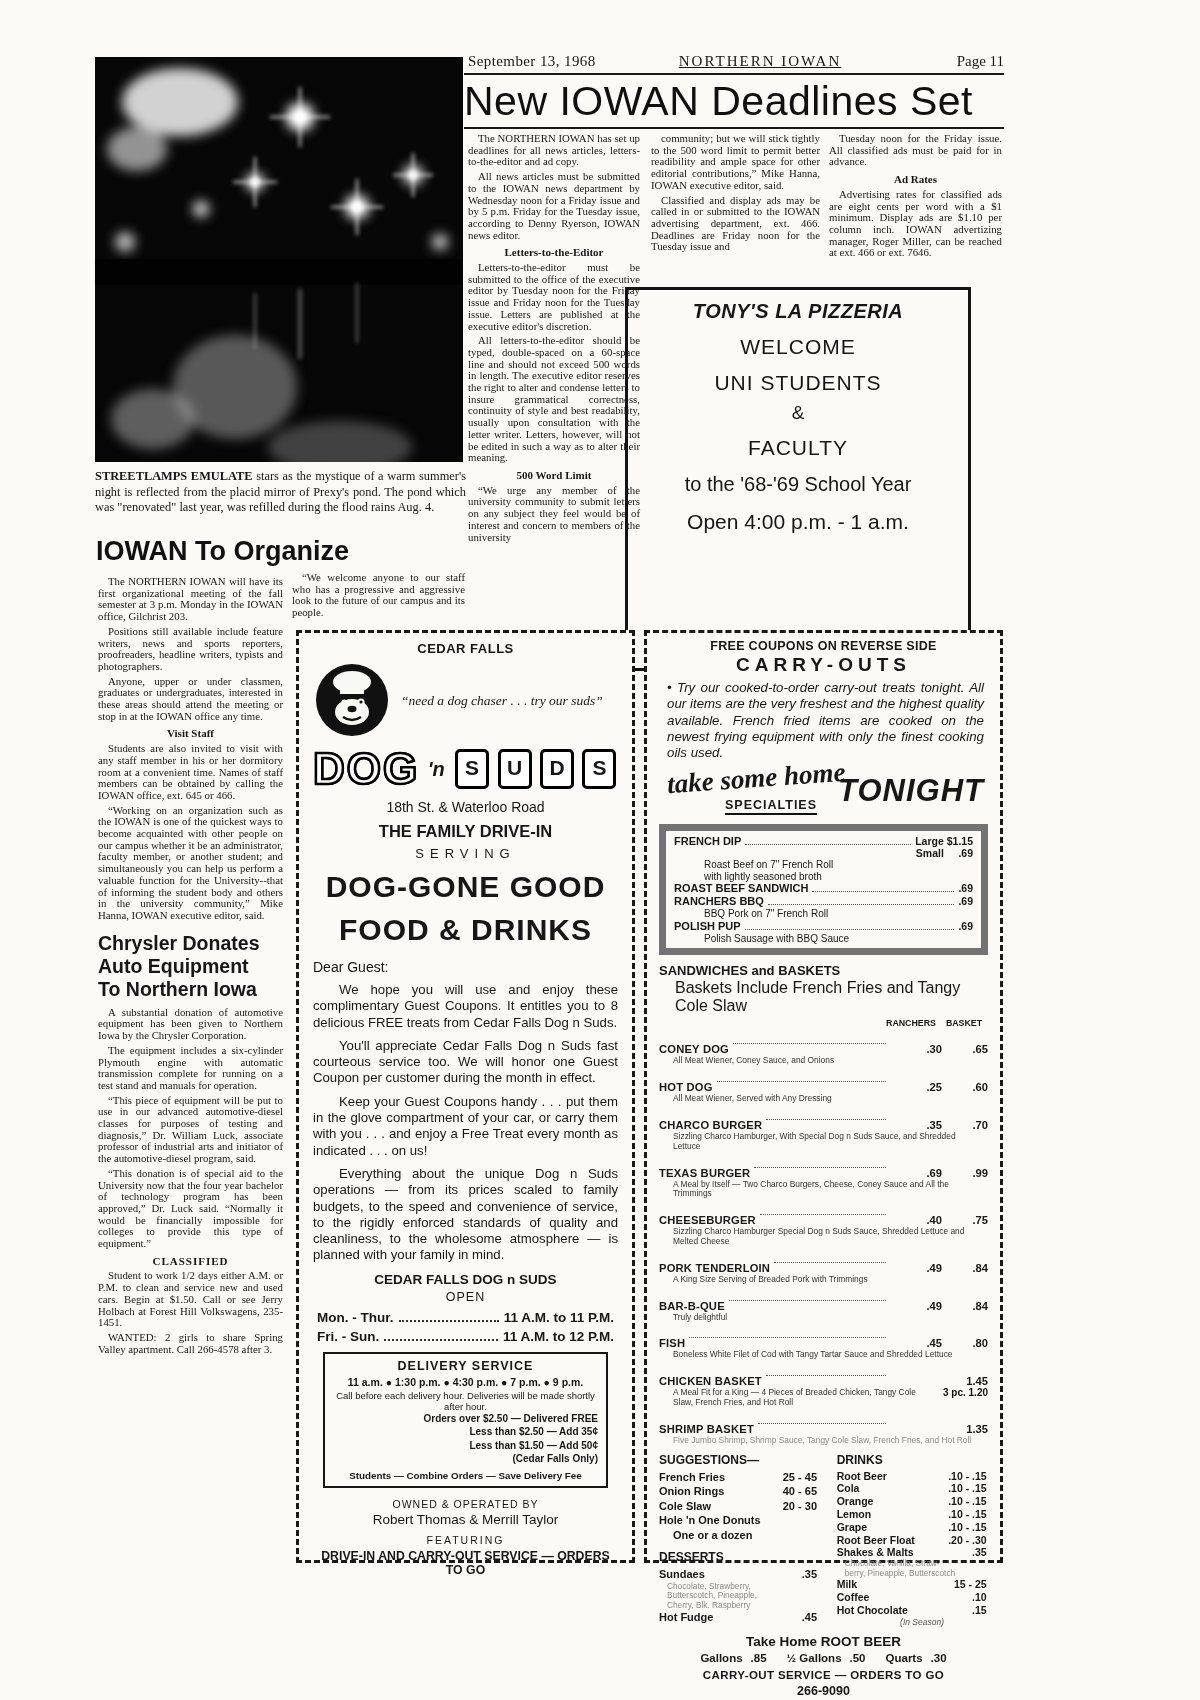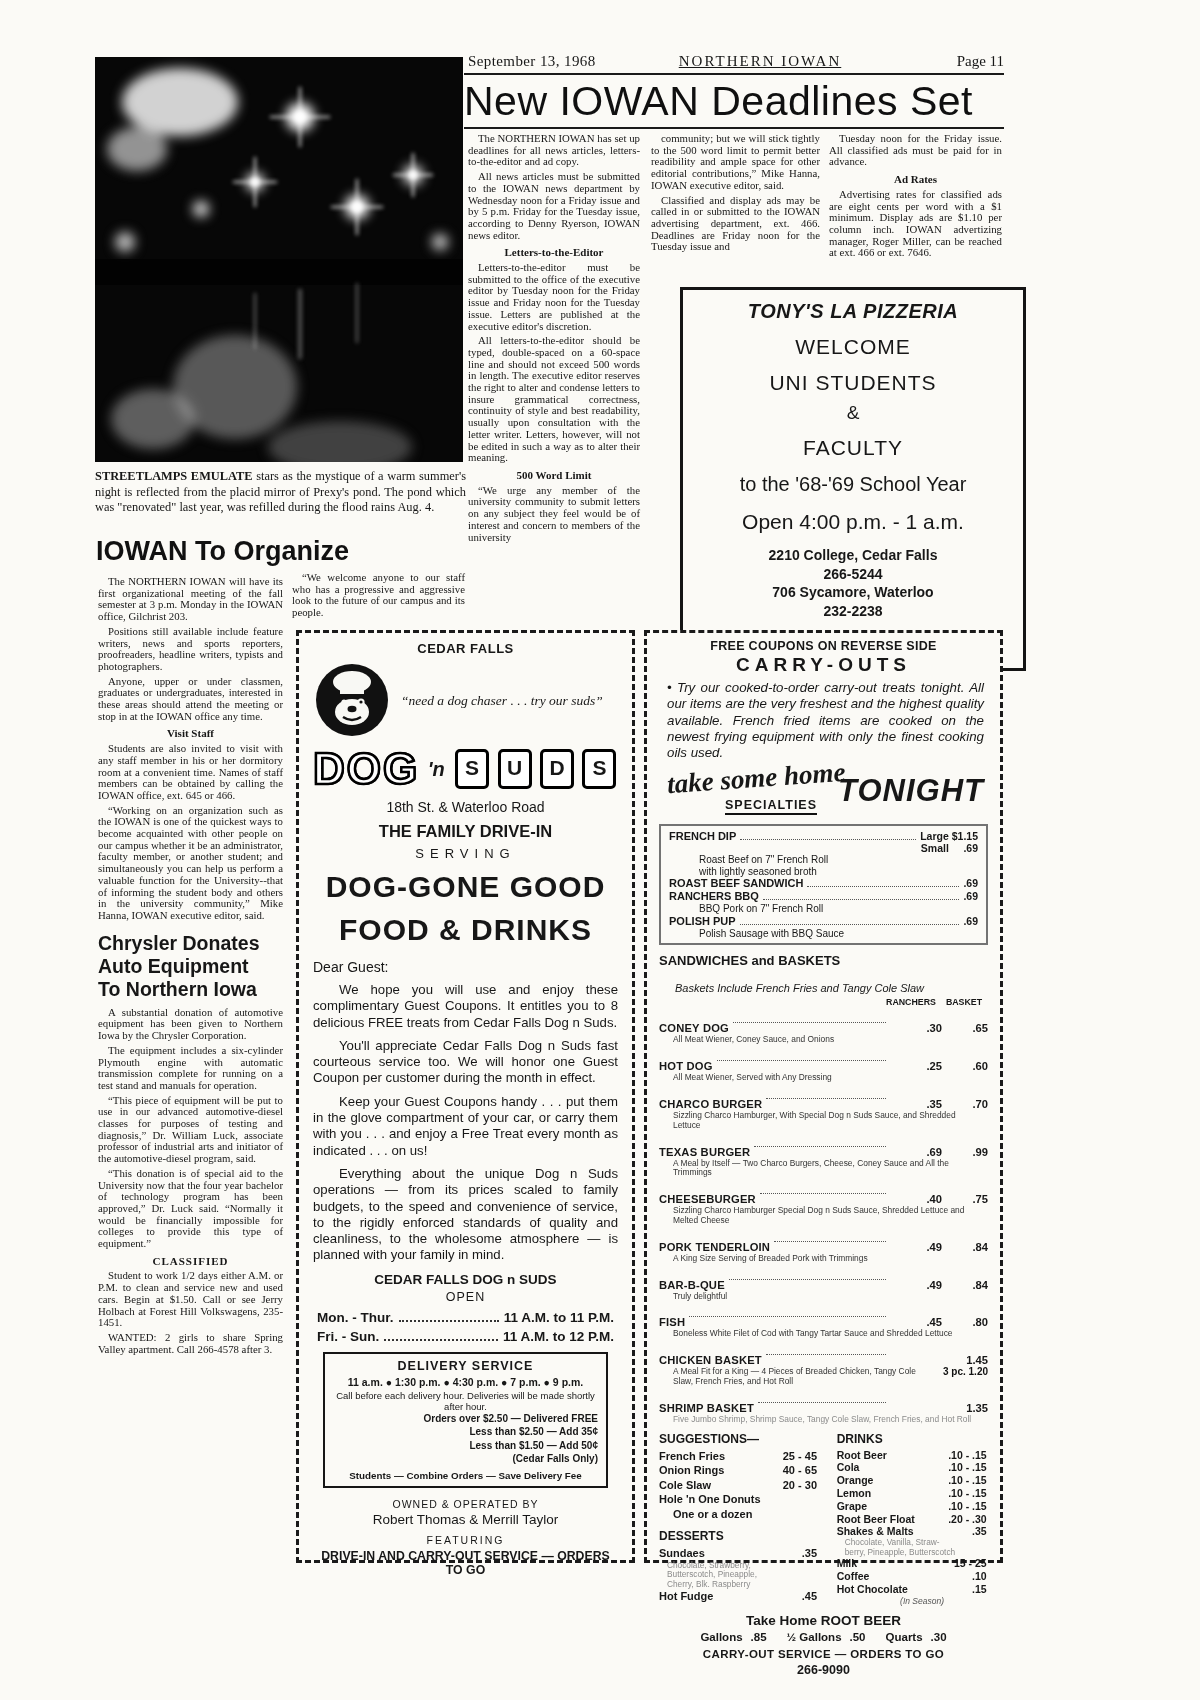--- a/index.html
+++ b/index.html
@@ -32,21 +32,21 @@
 
   .organize-title{position:absolute;left:96px;top:536px;margin:0;font-family:"Liberation Sans",sans-serif;
                   font-weight:700;font-size:27px;color:#111;}
   .leftcol{position:absolute;left:98px;top:576px;width:185px;}
   .orgcol2{position:absolute;left:292px;top:572px;width:173px;}
   .ch-title{font-family:"Liberation Sans",sans-serif;font-weight:700;font-size:19.5px;line-height:23px;
             margin:10px 0 6px 0;text-align:left;}
   .classified-head{margin-top:12px;letter-spacing:1px;}
 
   
-  .tonys{position:absolute;left:680px;top:287px;width:346px;height:384px;border:3.5px solid #141414;
+  .tonys{position:absolute;left:625px;top:287px;width:346px;height:384px;border:3.5px solid #141414;
          font-family:"Liberation Sans",sans-serif;text-align:center;box-sizing:border-box;}
   .tz-name{font-style:italic;font-weight:700;font-size:20px;margin-top:10px;letter-spacing:.5px;}
   .tz-big{font-size:21px;font-weight:500;letter-spacing:1px;margin-top:12px;}
   .tz-amp{font-size:19px;margin-top:7px;}
   .tz-school{font-size:20px;margin-top:13px;}
   .tz-open{font-size:21px;margin-top:14px;}
   .tz-addr{margin-top:12px;font-weight:700;font-size:14px;line-height:18.5px;}
 
   
   .ad{position:absolute;top:630px;border:3px dashed #1a1a1a;box-sizing:border-box;
@@ -91,28 +91,28 @@
   .co-free{text-align:center;font-weight:700;font-size:12.5px;letter-spacing:.3px;}
   .co-title{text-align:center;font-size:19px;font-weight:600;letter-spacing:5px;margin-top:1px;}
   .co-intro{font-style:italic;font-weight:500;font-size:13.3px;line-height:16.3px;text-align:justify;
             padding:4px 4px 0 8px;}
   .co-promo{position:relative;height:56px;margin-top:4px;}
   .co-script{position:absolute;left:8px;top:-2px;font-family:"Liberation Serif",serif;font-style:italic;
              font-weight:700;font-size:27px;transform:rotate(-4deg);}
   .co-spec-label{position:absolute;left:66px;top:33px;font-weight:700;font-size:12.5px;letter-spacing:1px;
                  border-bottom:2px solid #111;padding-bottom:1px;}
   .co-tonight{position:absolute;right:4px;top:8px;font-style:italic;font-weight:700;font-size:31px;letter-spacing:1px;}
-  .sp-box{border:2px solid #737373;margin-top:3px;padding:4px 8px;}
+  .sp-box{border:7px solid #737373;margin-top:3px;padding:4px 8px;}
   .sp-row{display:flex;align-items:baseline;}
   .sp-name{font-weight:700;font-size:11px;}
   .sp-dots{flex:1;border-bottom:1.6px dotted #555;margin:0 4px 3px;}
   .sp-price{font-weight:700;font-size:10.5px;text-align:right;white-space:pre;}
   .sp-desc{font-size:10px;line-height:11.5px;padding-left:30px;}
   .sb-title{font-weight:700;font-size:13px;margin-top:8px;}
-  .sb-sub{font-style:italic;font-size:11px;margin-top:14px;padding-left:16px;}
+  .sb-sub{font-size:16px;margin-top:1px;padding-left:16px;}
   .m-headrow{display:flex;justify-content:flex-end;margin-top:3px;}
   .m-h{font-size:8.8px;font-weight:700;}
   .m-h.s{width:58px;text-align:center;}
   .m-h.b{width:48px;text-align:center;}
   .m-row{display:flex;align-items:flex-start;font-size:11.2px;line-height:13px;margin-top:15px;}
   .m-name{font-weight:700;letter-spacing:.2px;}
   .m-dots{flex:1;border-bottom:1.6px dotted #555;margin:0 4px 3px;}
   .m-p{font-weight:700;}
   .m-p.s{width:52px;text-align:right;}
   .m-p.b{width:46px;text-align:right;}
@@ -220,26 +220,20 @@
     </div>
 
   <div class="tonys">
     <div class="tz-name">TONY'S LA PIZZERIA</div>
     <div class="tz-big">WELCOME</div>
     <div class="tz-big">UNI STUDENTS</div>
     <div class="tz-amp">&amp;</div>
     <div class="tz-big">FACULTY</div>
     <div class="tz-school">to the '68-'69 School Year</div>
     <div class="tz-open">Open 4:00 p.m. - 1 a.m.</div>
-    <div class="tz-addr">
-      <div>2210 College, Cedar Falls</div>
-      <div>266-5244</div>
-      <div>706 Sycamore, Waterloo</div>
-      <div>232-2238</div>
-    </div>
   </div>
 
   <h2 class="organize-title">IOWAN To Organize</h2>
   <div class="news leftcol">
     <div>
         <p class="para">The NORTHERN IOWAN will have its first organizational meeting of the fall semester at 3 p.m. Monday in the IOWAN office, Gilchrist 203.</p>
         <p class="para">Positions still available include feature writers, news and sports reporters, proofreaders, headline writers, typists and photographers.</p>
         <p class="para">Anyone, upper or under classmen, graduates or undergraduates, interested in these areas should attend the meeting or stop in at the IOWAN office any time.</p>
         <div class="subhead">Visit Staff</div>
         <p class="para">Students are also invited to visit with any staff member in his or her dormitory room at a convenient time. Names of staff members can be obtained by calling the IOWAN office, ext. 645 or 466.</p>

